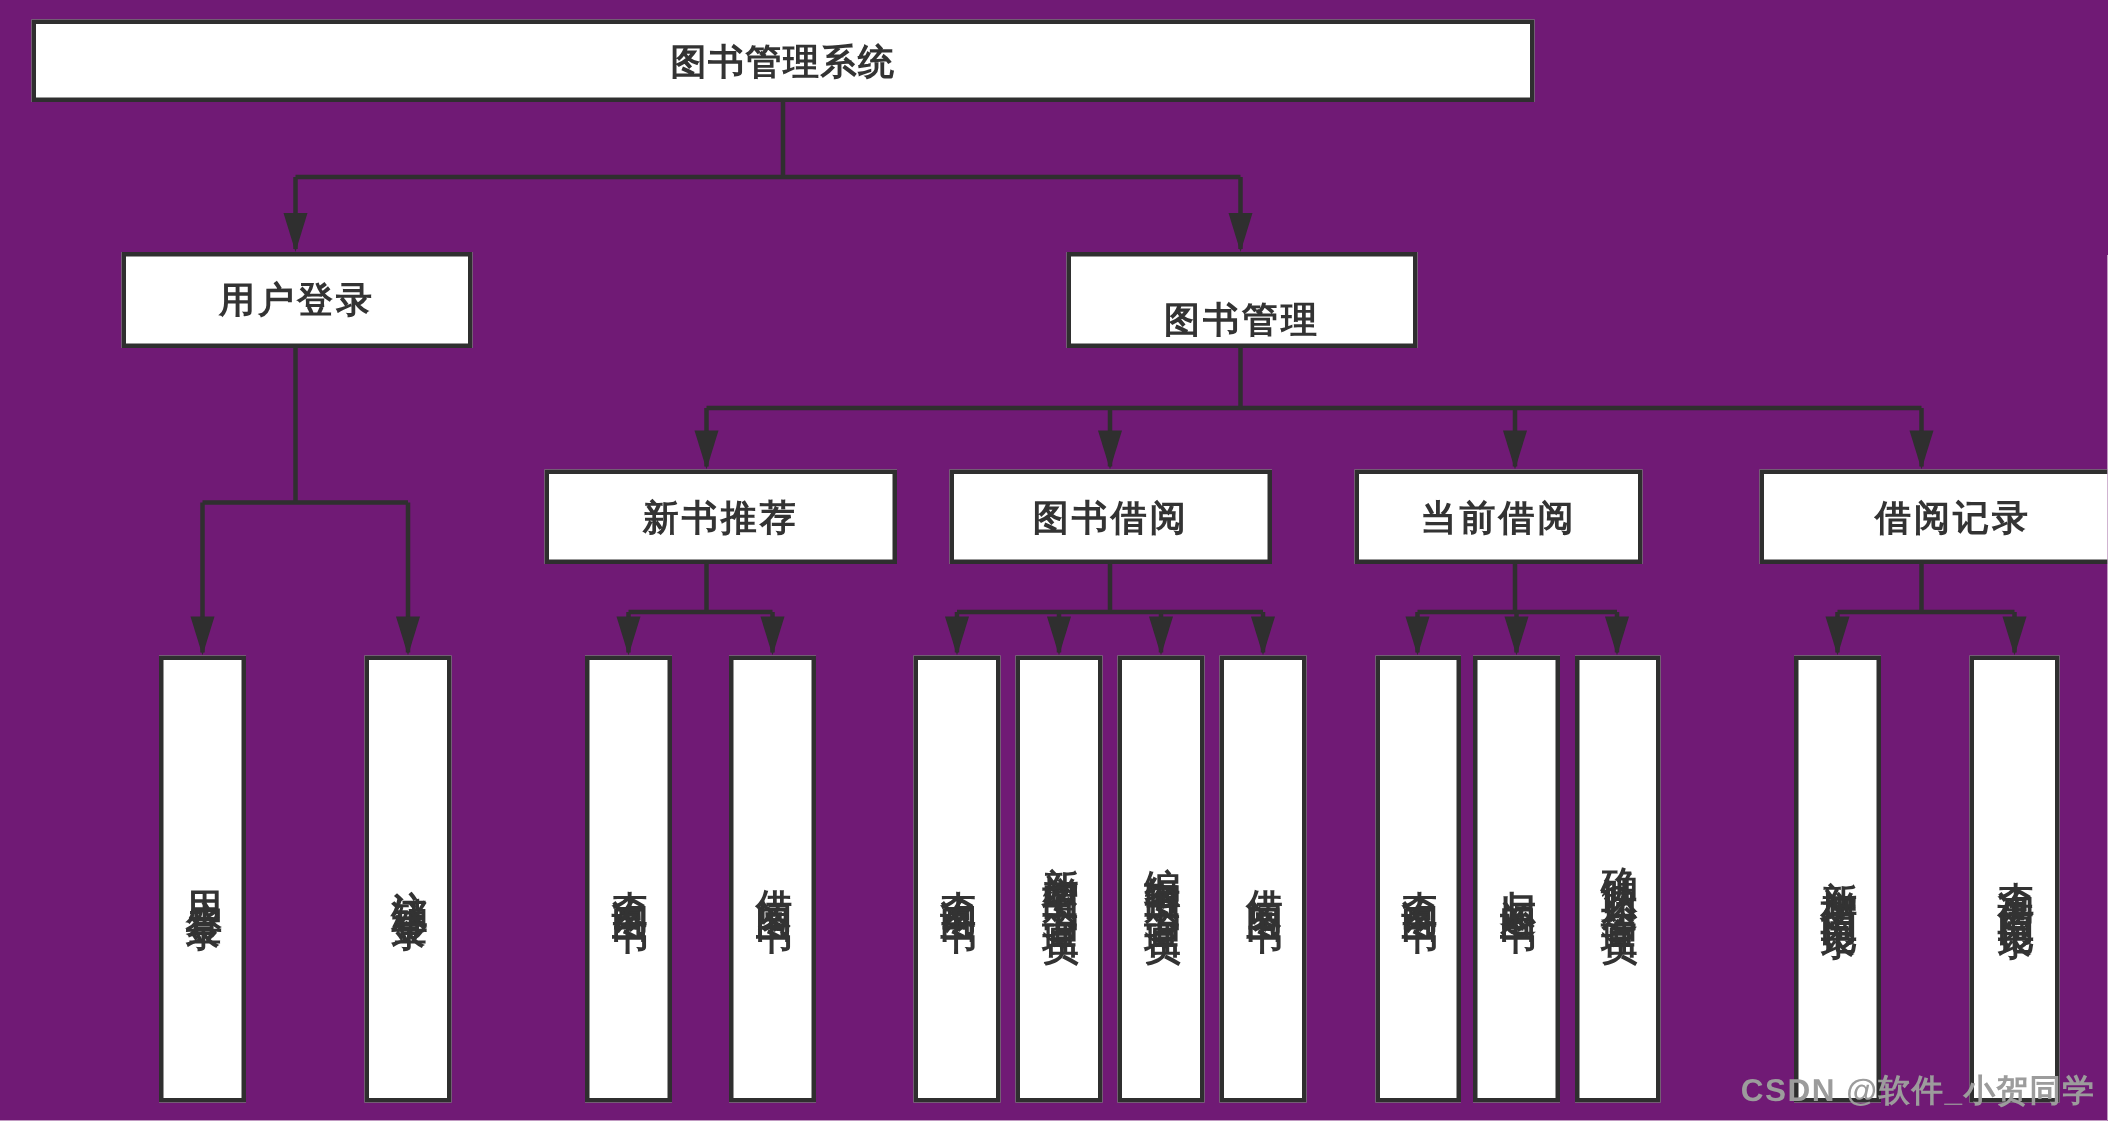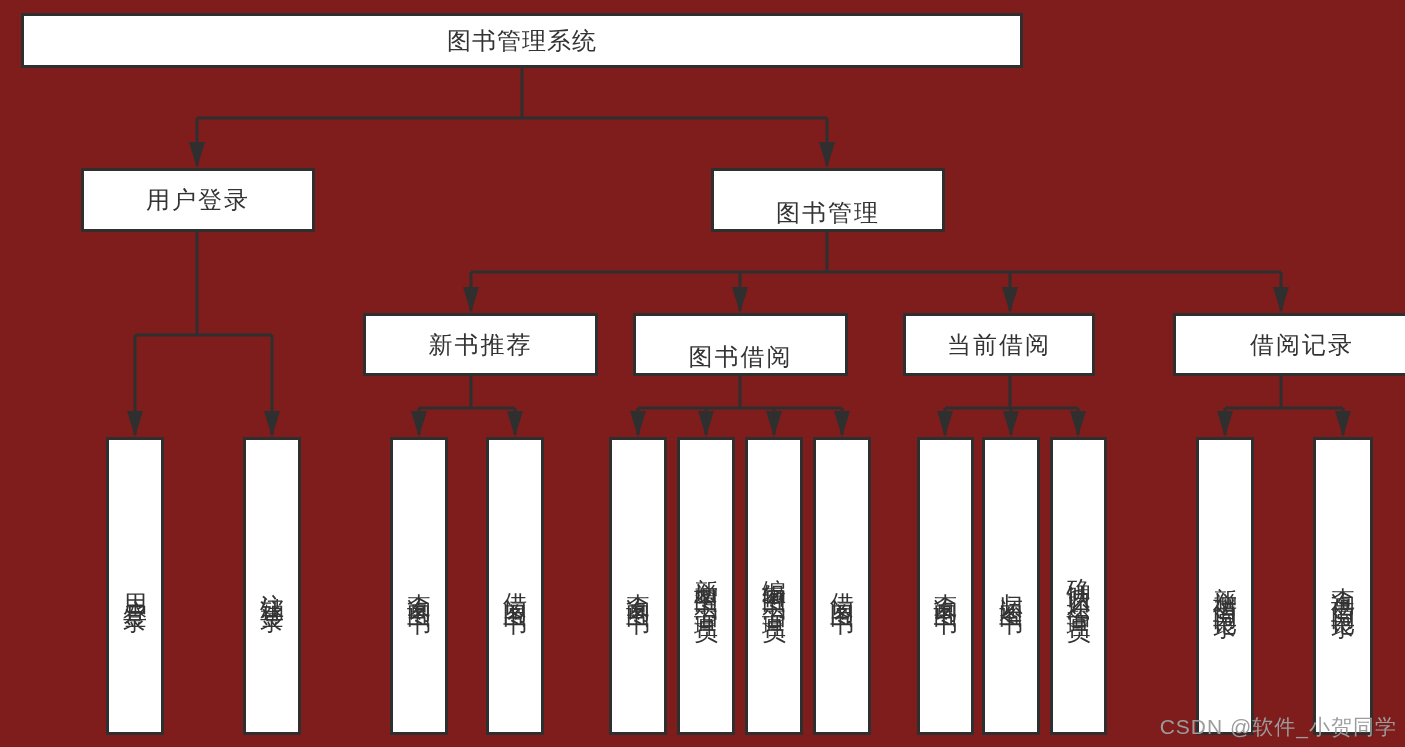--- a/index.html
+++ b/index.html
@@ -5,22 +5,23 @@
   html, body {
     margin: 0;
     padding: 0;
     background: #ffffff;
     font-family: "Liberation Sans", sans-serif;
   }
   #canvas {
     position: relative;
     width: 1405px;
     height: 747px;
-    background: #7f1d1d;
+    background: #701a75;
     overflow: hidden;
+    font-weight: bold;
   }
   #wires {
     position: absolute;
     left: 0;
     top: 0;
     z-index: 0;
   }
   .box {
     position: absolute;
     box-sizing: border-box;
@@ -119,21 +120,21 @@
   <div class="box" style="left:81px; top:168px; width:234px; height:64px;">
     <span class="h-label">用户登录</span>
   </div>
   <div class="box" style="left:711px; top:168px; width:234px; height:64px;align-items:flex-end;">
     <span class="h-label">图书管理</span>
   </div>
 
   <div class="box" style="left:363px; top:313px; width:235px; height:63px;">
     <span class="h-label">新书推荐</span>
   </div>
-  <div class="box" style="left:633px; top:313px; width:215px; height:63px;align-items:flex-end;">
+  <div class="box" style="left:633px; top:313px; width:215px; height:63px;">
     <span class="h-label">图书借阅</span>
   </div>
   <div class="box" style="left:903px; top:313px; width:192px; height:63px;">
     <span class="h-label">当前借阅</span>
   </div>
   <div class="box" style="left:1173px; top:313px; width:258px; height:63px;">
     <span class="h-label">借阅记录</span>
   </div>
 
   <div class="box" style="left:106px; top:437px; width:58px; height:298px;">

